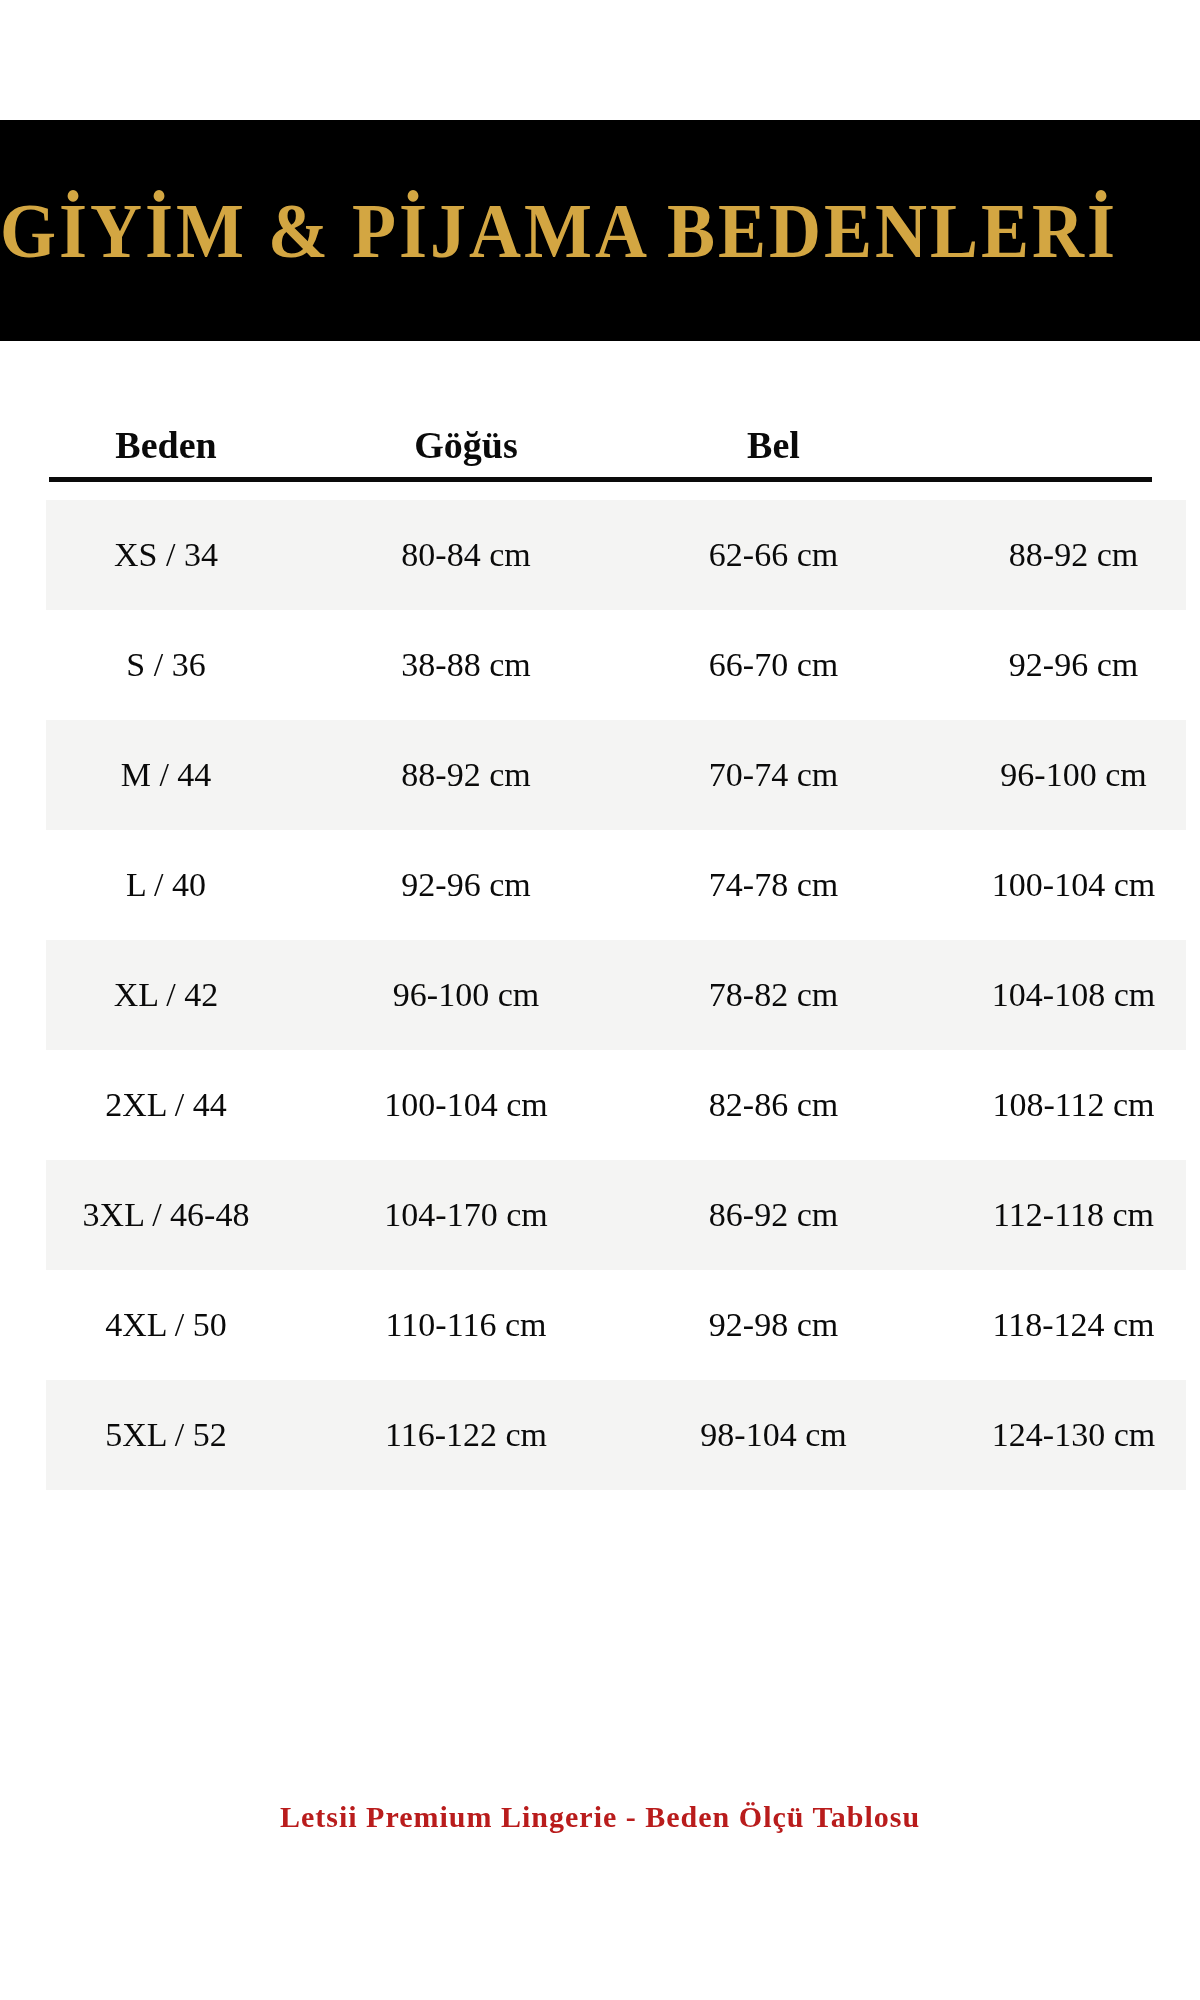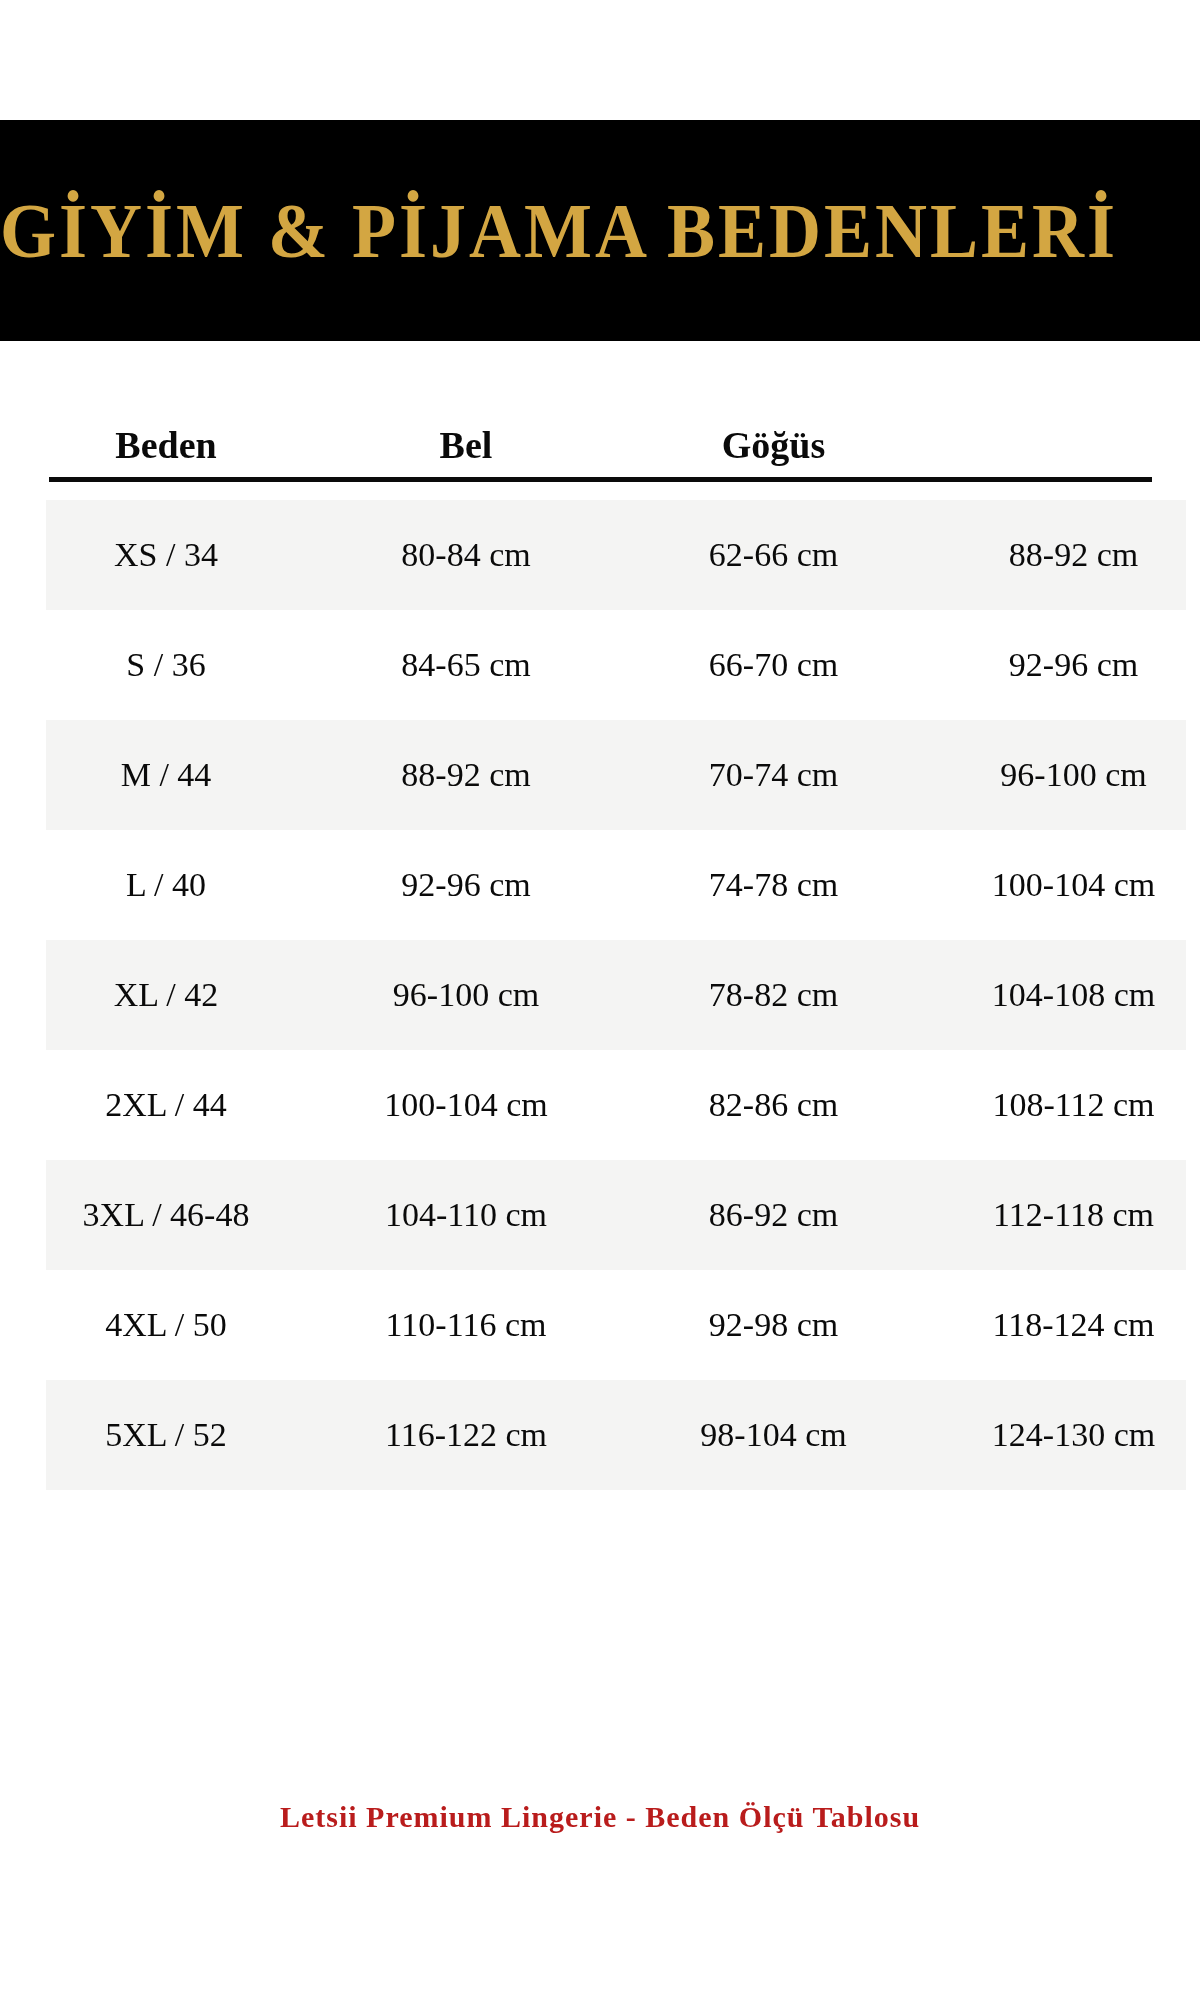--- a/index.html
+++ b/index.html
@@ -117,38 +117,38 @@
 <body>
 
 <div class="banner">
   <div class="banner-title">GİYİM &amp; PİJAMA BEDENLERİ</div>
 </div>
 
 <div class="size-table">
 
   <div class="grid4 table-header">
     <div class="cell">Beden</div>
+    <div class="cell">Göğüs</div>
     <div class="cell">Bel</div>
-    <div class="cell">Göğüs</div>
   </div>
 
   <div class="header-rule"></div>
 
   <div class="table-body">
 
     <div class="grid4 row striped">
       <div class="cell">XS / 34</div>
       <div class="cell">80-84 cm</div>
       <div class="cell">62-66 cm</div>
       <div class="cell">88-92 cm</div>
     </div>
 
     <div class="grid4 row">
       <div class="cell">S / 36</div>
-      <div class="cell">84-65 cm</div>
+      <div class="cell">38-88 cm</div>
       <div class="cell">66-70 cm</div>
       <div class="cell">92-96 cm</div>
     </div>
 
     <div class="grid4 row striped">
       <div class="cell">M / 44</div>
       <div class="cell">88-92 cm</div>
       <div class="cell">70-74 cm</div>
       <div class="cell">96-100 cm</div>
     </div>
@@ -169,21 +169,21 @@
 
     <div class="grid4 row">
       <div class="cell">2XL / 44</div>
       <div class="cell">100-104 cm</div>
       <div class="cell">82-86 cm</div>
       <div class="cell">108-112 cm</div>
     </div>
 
     <div class="grid4 row striped">
       <div class="cell">3XL / 46-48</div>
-      <div class="cell">104-110 cm</div>
+      <div class="cell">104-170 cm</div>
       <div class="cell">86-92 cm</div>
       <div class="cell">112-118 cm</div>
     </div>
 
     <div class="grid4 row">
       <div class="cell">4XL / 50</div>
       <div class="cell">110-116 cm</div>
       <div class="cell">92-98 cm</div>
       <div class="cell">118-124 cm</div>
     </div>

